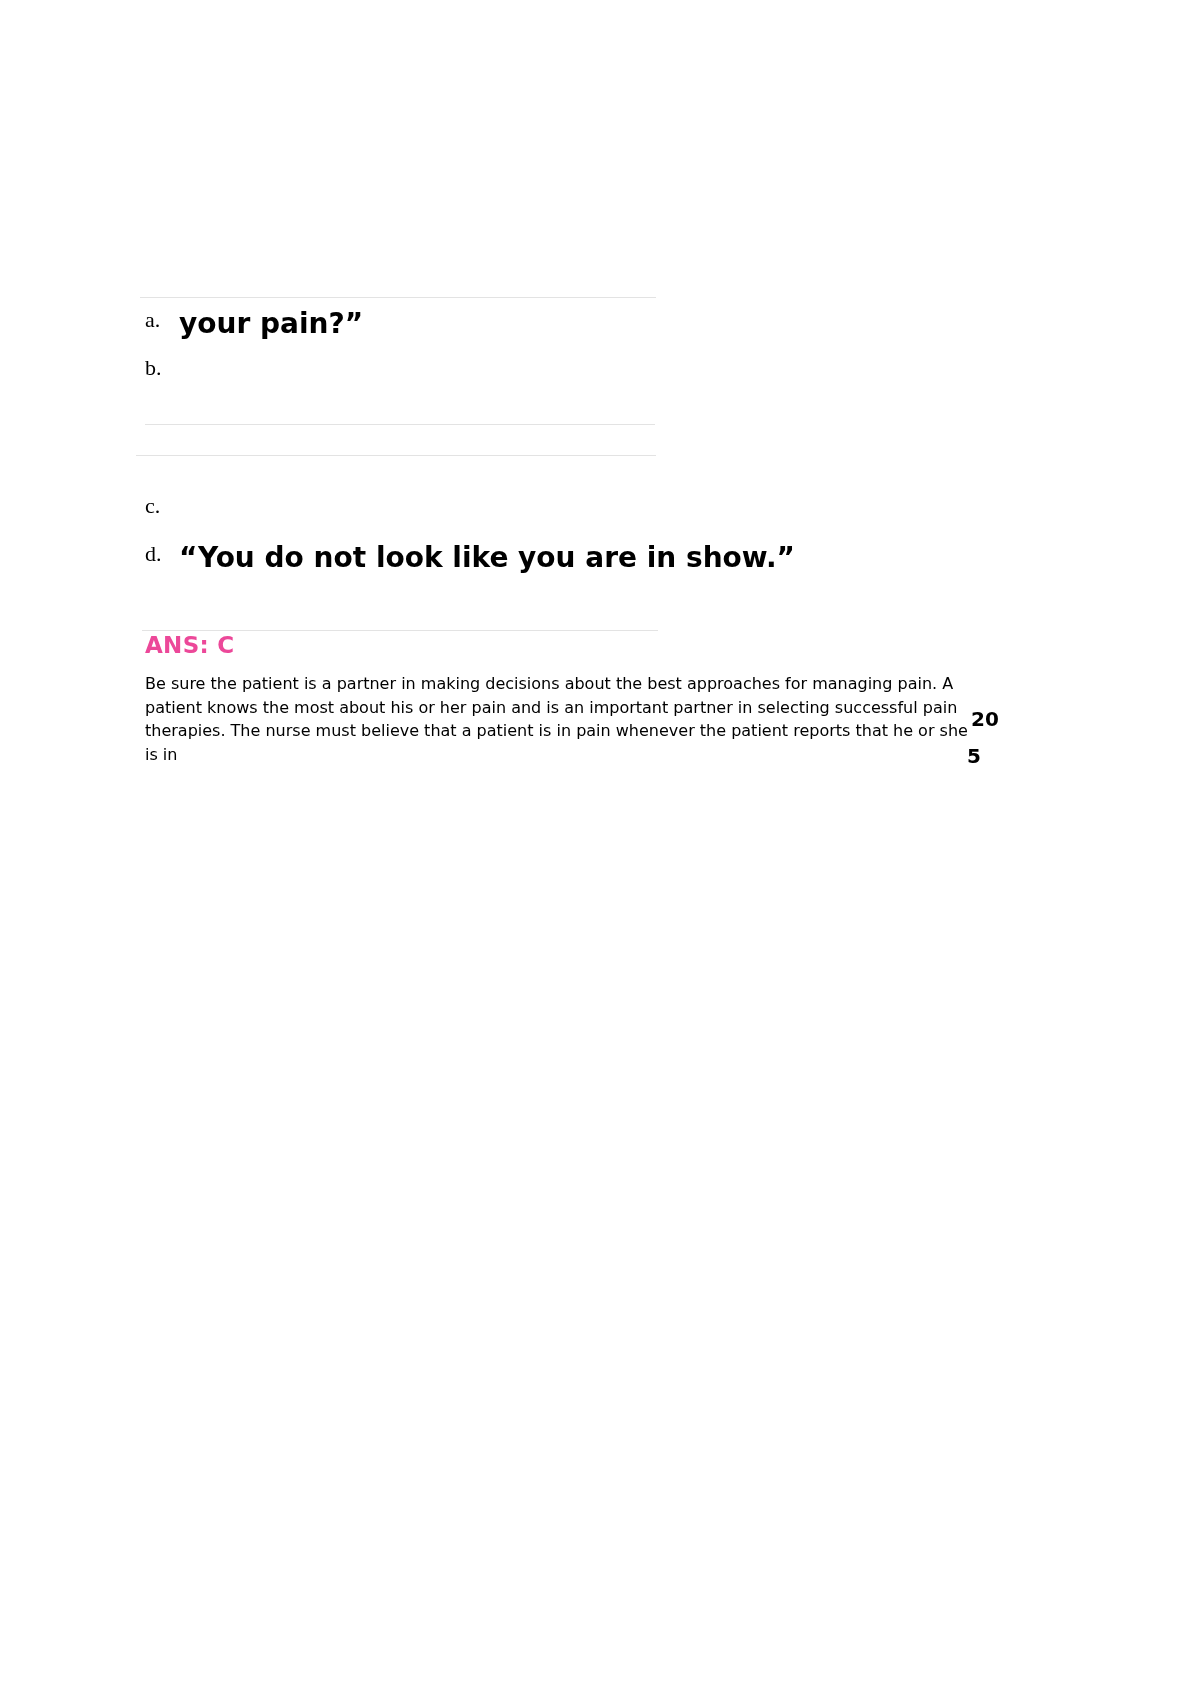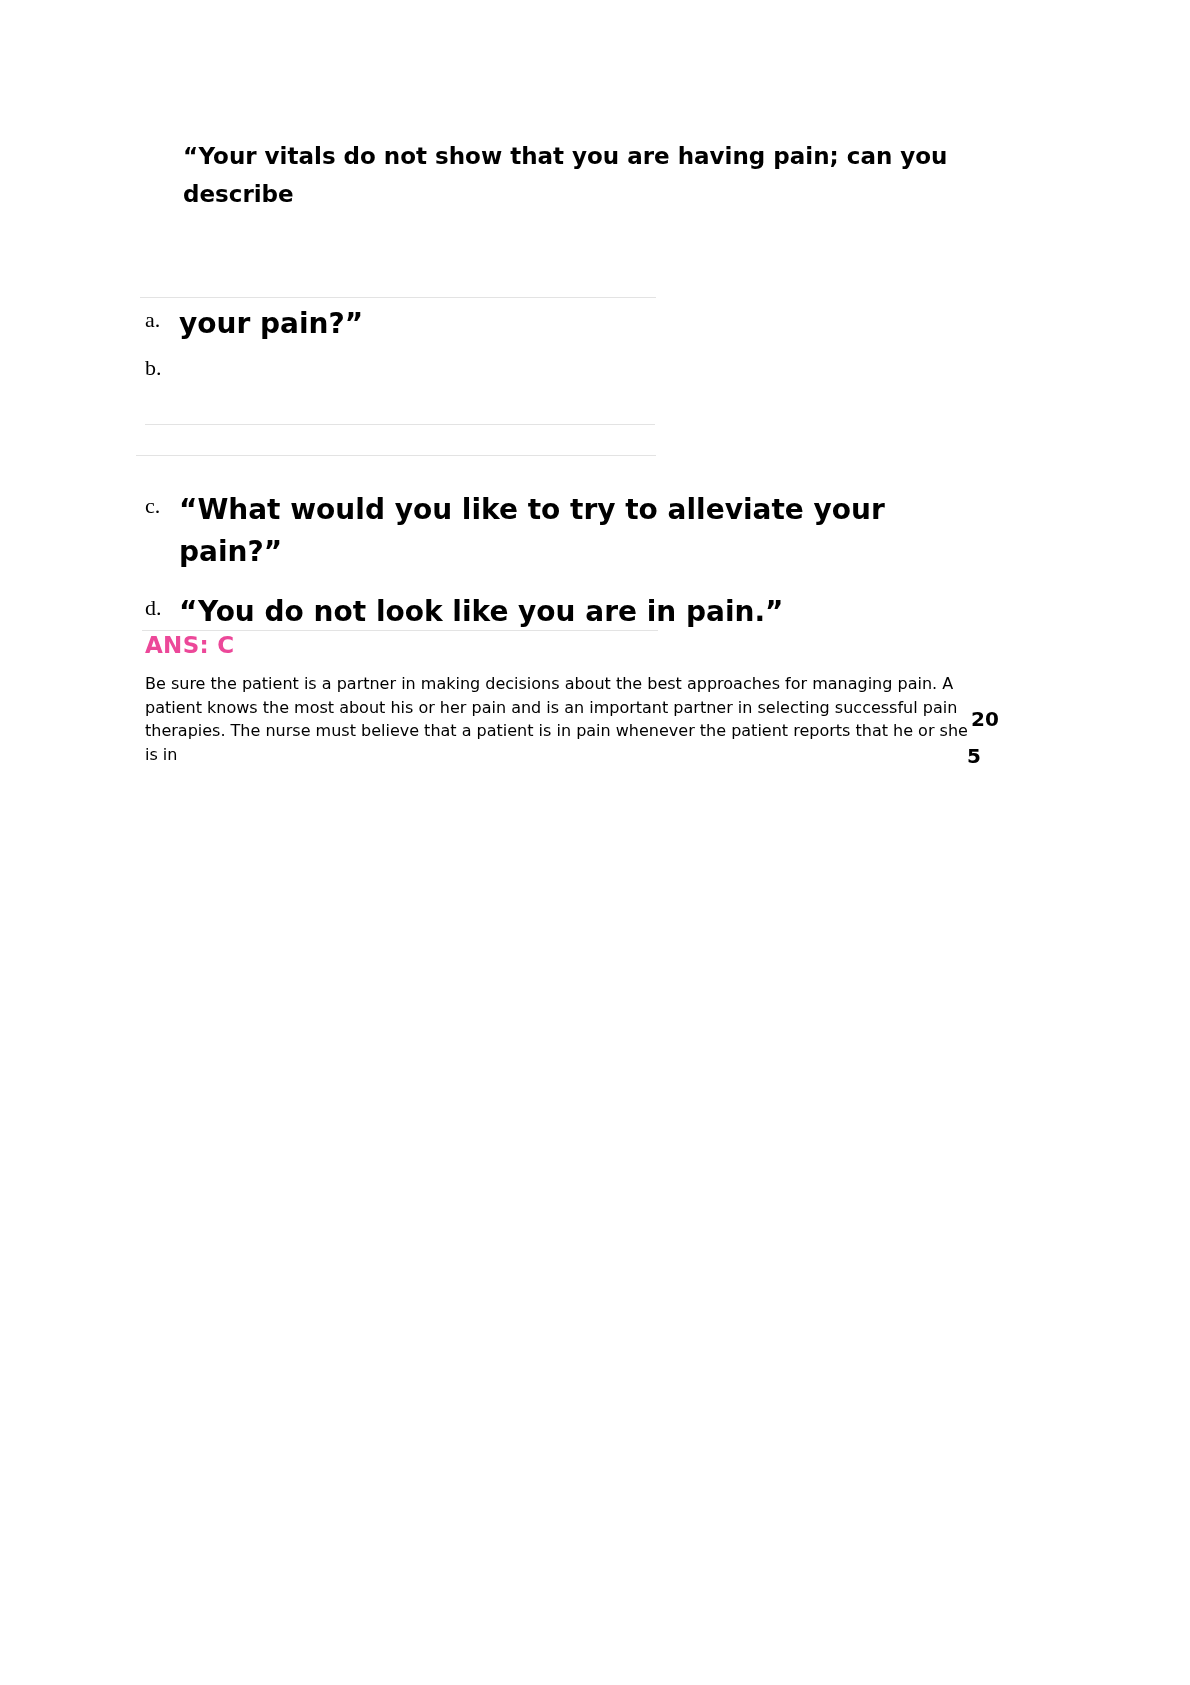--- a/index.html
+++ b/index.html
@@ -147,46 +147,44 @@
     font-size: 20px;
     font-weight: bold;
   }
 </style>
 </head>
 <body>
 
 <div class="page">
 
   <div class="content">
-    <div class="stem-quote">“Your vitals do not show that you are having pain; can you describe</div>
   </div>
 
   <hr class="rule rule-a">
 
   <div class="options">
     <div class="option">
       <span class="opt-letter">a.</span>
       <span class="opt-text">your pain?”</span>
     </div>
     <div class="option">
       <span class="opt-letter">b.</span>
     </div>
   </div>
 
   <hr class="rule rule-b">
   <hr class="rule rule-c">
 
   <div class="options options-second">
     <div class="option">
       <span class="opt-letter">c.</span>
-      <span class="opt-text">“What would you like to try to alleviate your pain?”</span>
     </div>
     <div class="option">
       <span class="opt-letter">d.</span>
-      <span class="opt-text">“You do not look like you are in pain.”</span>
+      <span class="opt-text">“You do not look like you are in show.”</span>
     </div>
   </div>
 
   <hr class="rule rule-ans">
 
   <div class="answer">ANS: C</div>
 
   <div class="rationale">Be sure the patient is a partner in making decisions about the best approaches for managing pain. A patient knows the most about his or her pain and is an important partner in selecting successful pain therapies. The nurse must believe that a patient is in pain whenever the patient reports that he or she is in</div>
 
   <div class="page-num-20">20</div>

